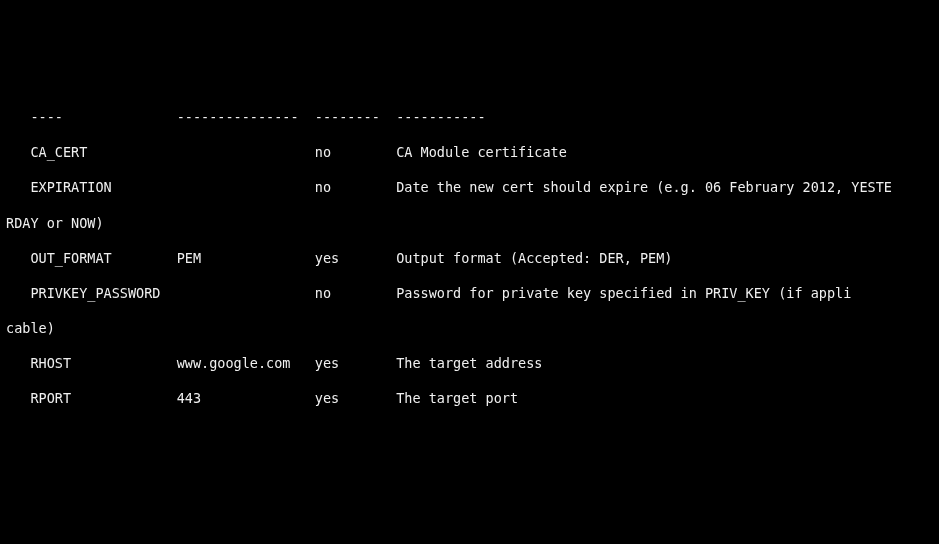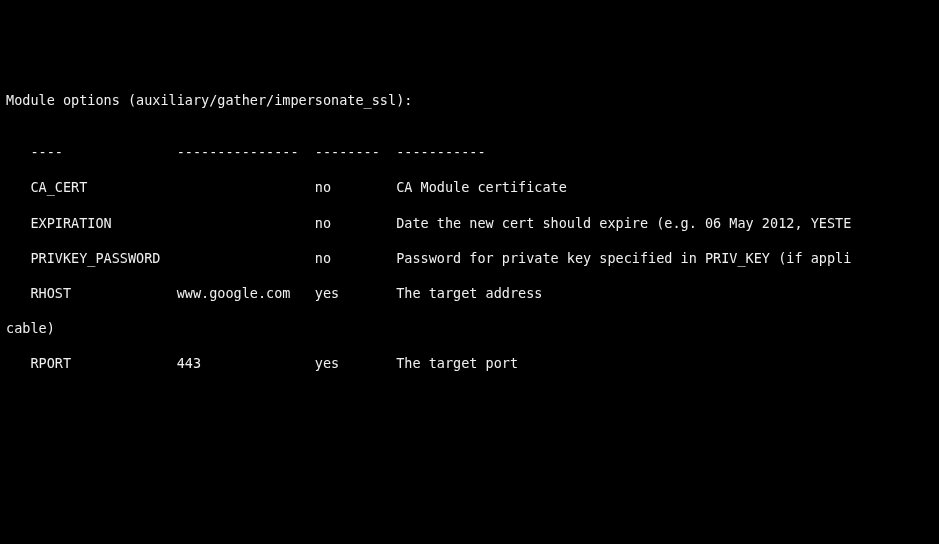--- a/index.html
+++ b/index.html
@@ -22,28 +22,29 @@
     .line {
       display: block;
     }
   </style>
 </head>
 <body>
 
 
 
 <div>
-<span class="line">Module options (auxiliary/gather/impersonate_ssl):</span>
 <span class="line"></span>
 <span class="line">   ----              ---------------  --------  -----------</span>
 <span class="line">   CA_CERT                            no        CA Module certificate</span>
-<span class="line">   EXPIRATION                         no        Date the new cert should expire (e.g. 06 May 2012, YESTE</span>
+<span class="line">   EXPIRATION                         no        Date the new cert should expire (e.g. 06 February 2012, YESTE</span>
+<span class="line">RDAY or NOW)</span>
+<span class="line">   OUT_FORMAT        PEM              yes       Output format (Accepted: DER, PEM)</span>
 <span class="line">   PRIVKEY_PASSWORD                   no        Password for private key specified in PRIV_KEY (if appli</span>
+<span class="line">cable)</span>
 <span class="line">   RHOST             www.google.com   yes       The target address</span>
-<span class="line">cable)</span>
 <span class="line">   RPORT             443              yes       The target port</span>
 <span class="line"></span>
 
 <span class="line"></span>
 
 
 
 
 
 

